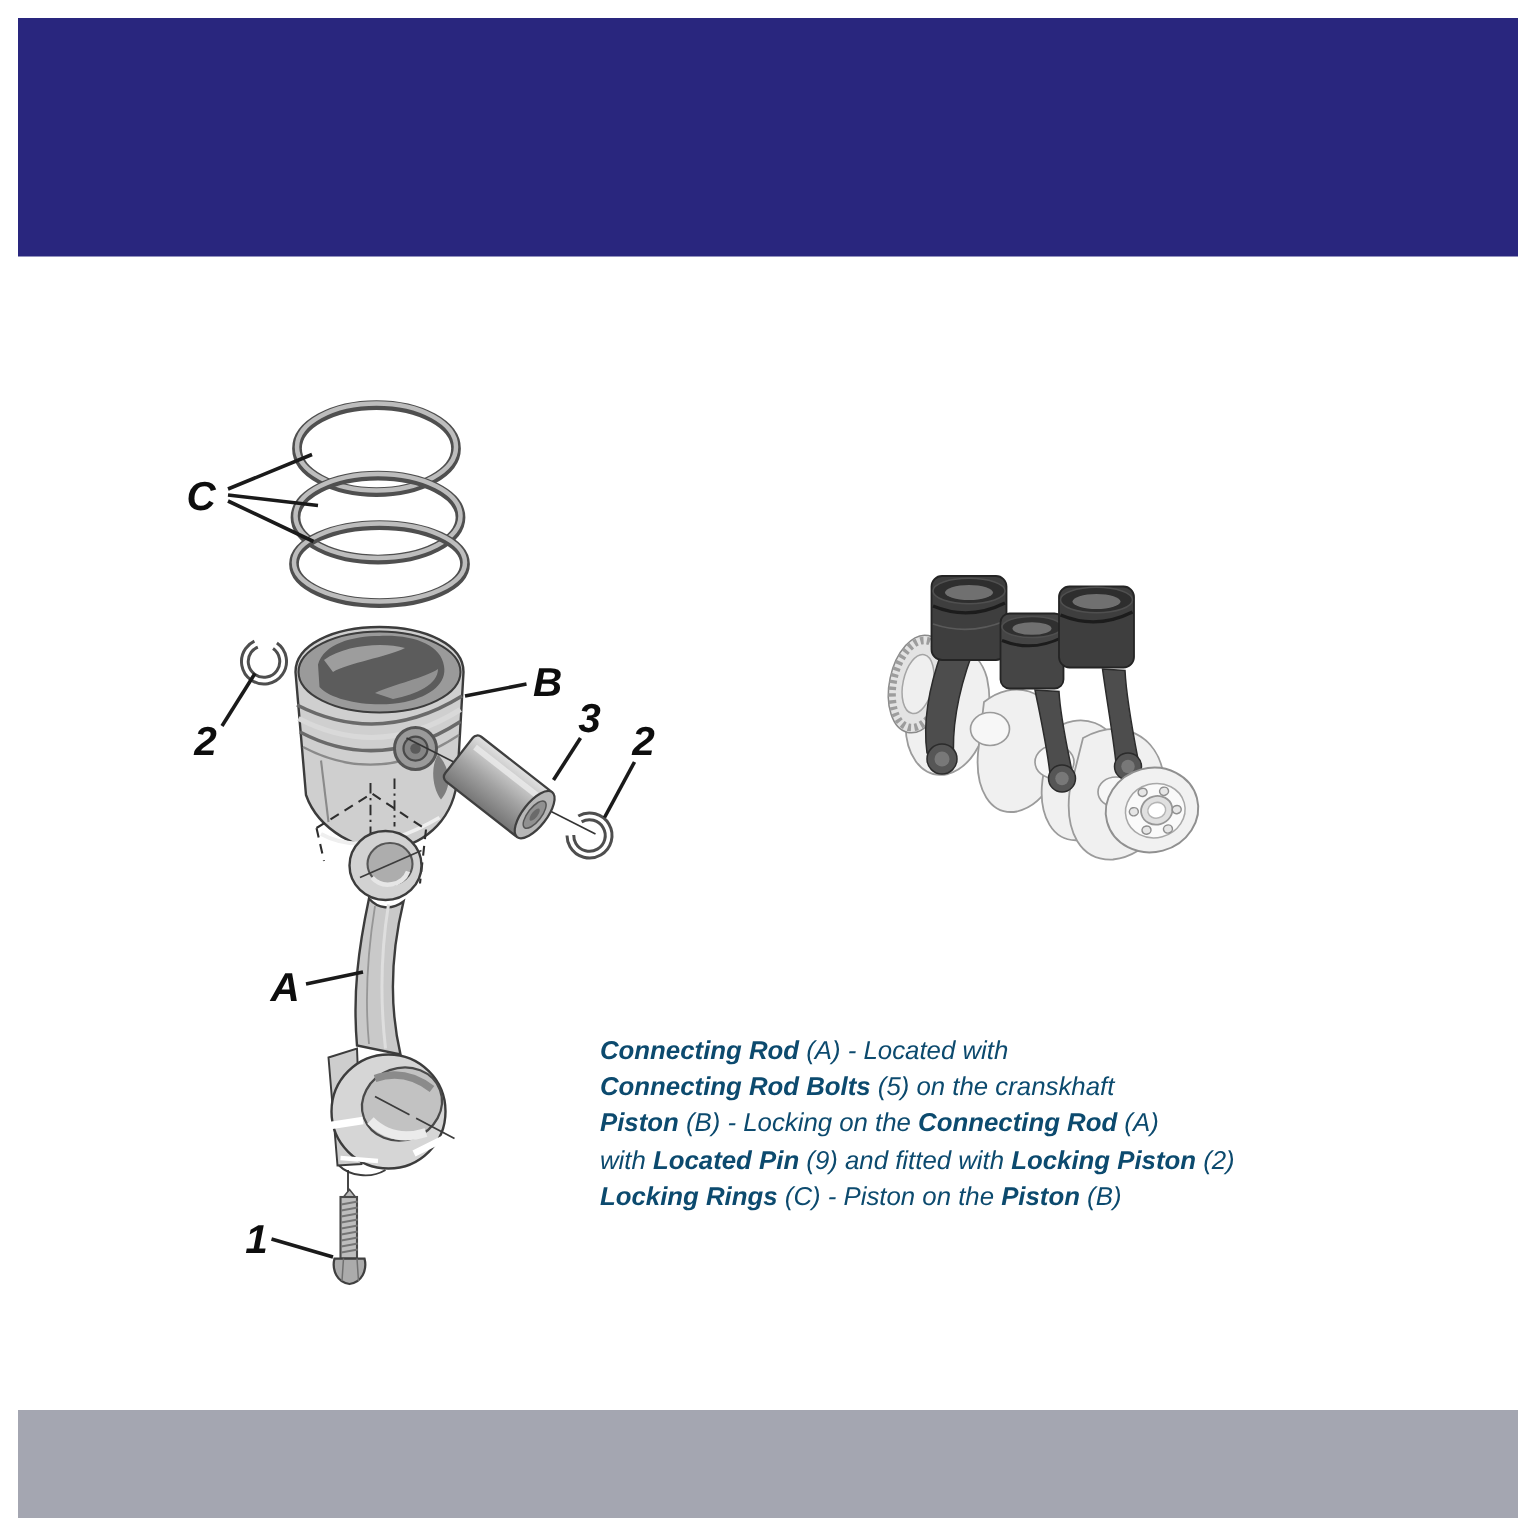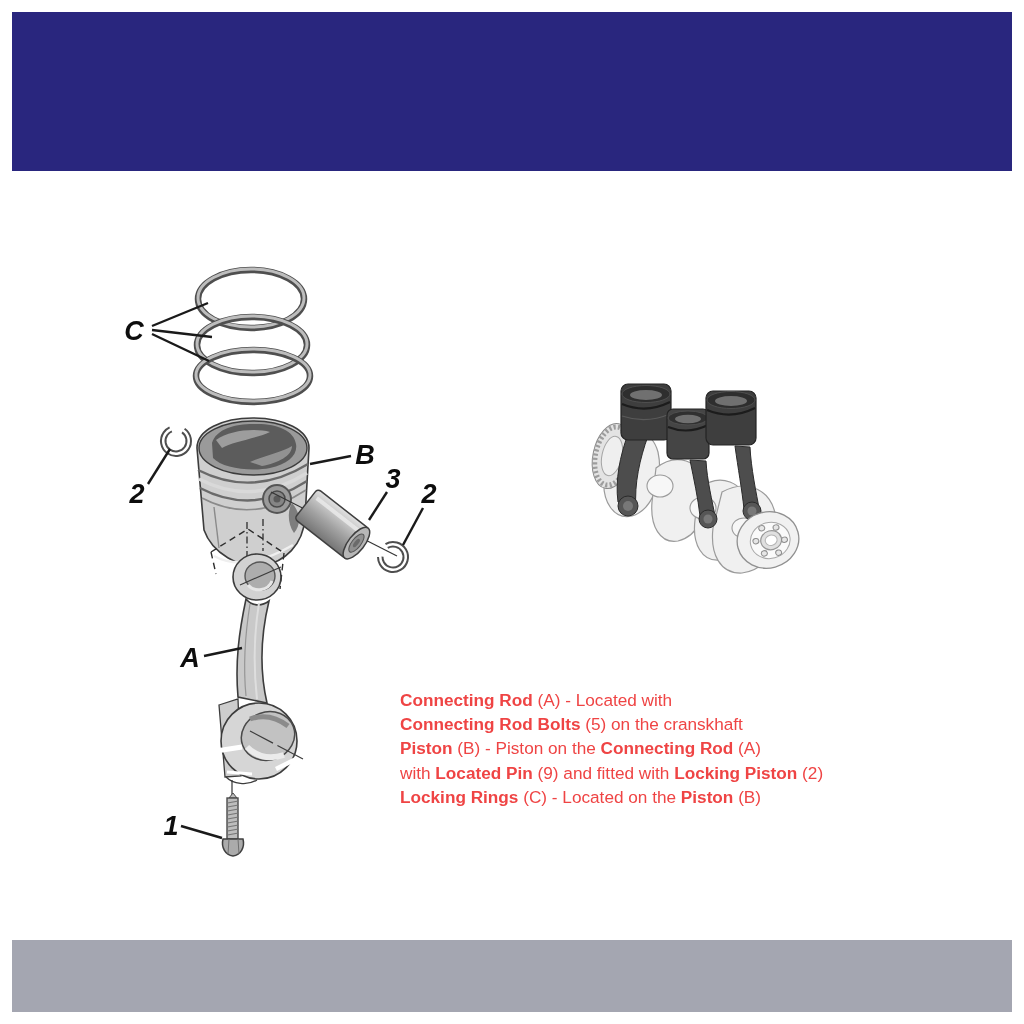--- a/index.html
+++ b/index.html
@@ -4,21 +4,21 @@
 <style>
   html,body{margin:0;padding:0;background:#ffffff;}
   #page{position:relative;width:1024px;height:1024px;background:#ffffff;overflow:hidden;
         font-family:"Liberation Sans",sans-serif;}
   .banner{position:absolute;left:12px;width:1000px;}
   #top-banner{top:12px;height:159px;background:#29267e;}
   #bottom-banner{top:940px;height:72px;background:#a4a6b1;}
   #figure-svg{position:absolute;left:0;top:0;}
   .fig-label{font-family:"Liberation Sans",sans-serif;font-style:italic;font-weight:bold;
              font-size:27px;fill:#0d0d0d;text-anchor:middle;}
-  #caption{position:absolute;left:400px;top:688px;width:500px;color:#ef4444;}
+  #caption{position:absolute;left:400px;top:688px;width:500px;color:#0c4a6e;font-style:italic;}
   .cap-line{font-size:17.2px;line-height:24.2px;white-space:pre-wrap;}
   .b{font-weight:bold;}
 </style>
 </head>
 <body>
 
 <div id="page">
 
   <div id="top-banner" class="banner"></div>
   <div id="bottom-banner" class="banner"></div>
@@ -208,18 +208,18 @@
         <ellipse cx="731" cy="400" rx="24" ry="8.5" fill="#2e2e2e" stroke="#4f4f4f" stroke-width="1"></ellipse>
         <ellipse cx="731" cy="401" rx="16" ry="5" fill="#707070"></ellipse>
         <path d="M707,410 Q731,420 755,408" fill="none" stroke="#1c1c1c" stroke-width="2.2"></path>
       </g>
     </g>
   </svg>
 
   <div id="caption">
     <div class="cap-line"><span class="b">Connecting Rod</span><span> (A) - Located with</span></div>
     <div class="cap-line"><span class="b">Connecting Rod Bolts</span><span> (5) on the cranskhaft</span></div>
-    <div class="cap-line"><span class="b">Piston</span><span> (B) - Piston on the </span><span class="b">Connecting Rod</span><span> (A)</span></div>
+    <div class="cap-line"><span class="b">Piston</span><span> (B) - Locking on the </span><span class="b">Connecting Rod</span><span> (A)</span></div>
     <div class="cap-line"><span>with </span><span class="b">Located Pin</span><span> (9) and fitted with </span><span class="b">Locking Piston</span><span> (2)</span></div>
-    <div class="cap-line"><span class="b">Locking Rings</span><span> (C) - Located on the </span><span class="b">Piston</span><span> (B)</span></div>
+    <div class="cap-line"><span class="b">Locking Rings</span><span> (C) - Piston on the </span><span class="b">Piston</span><span> (B)</span></div>
   </div>
 
 </div>
 
 </body></html>

